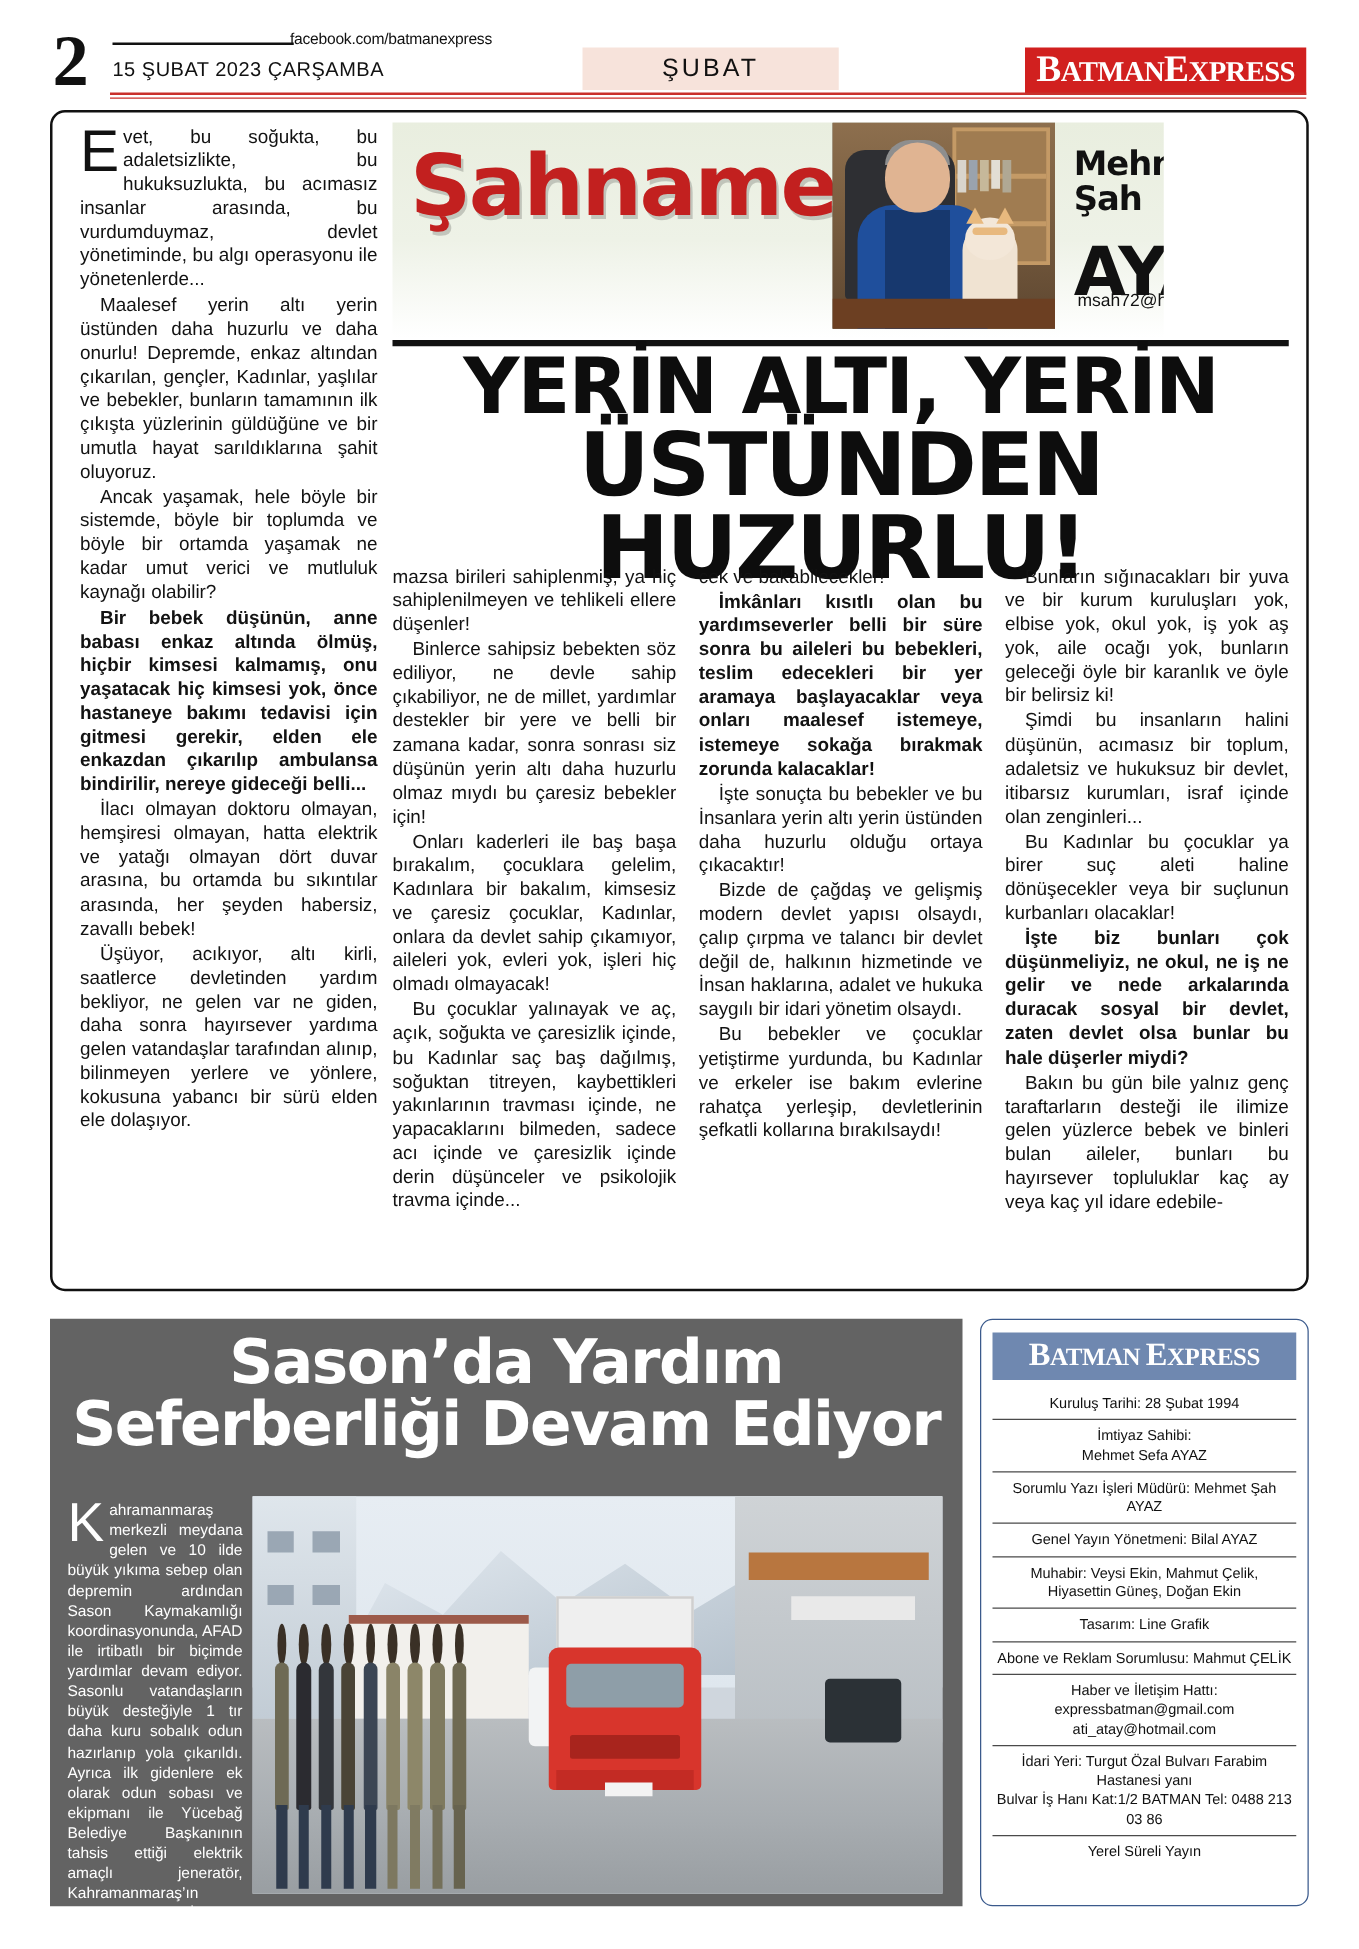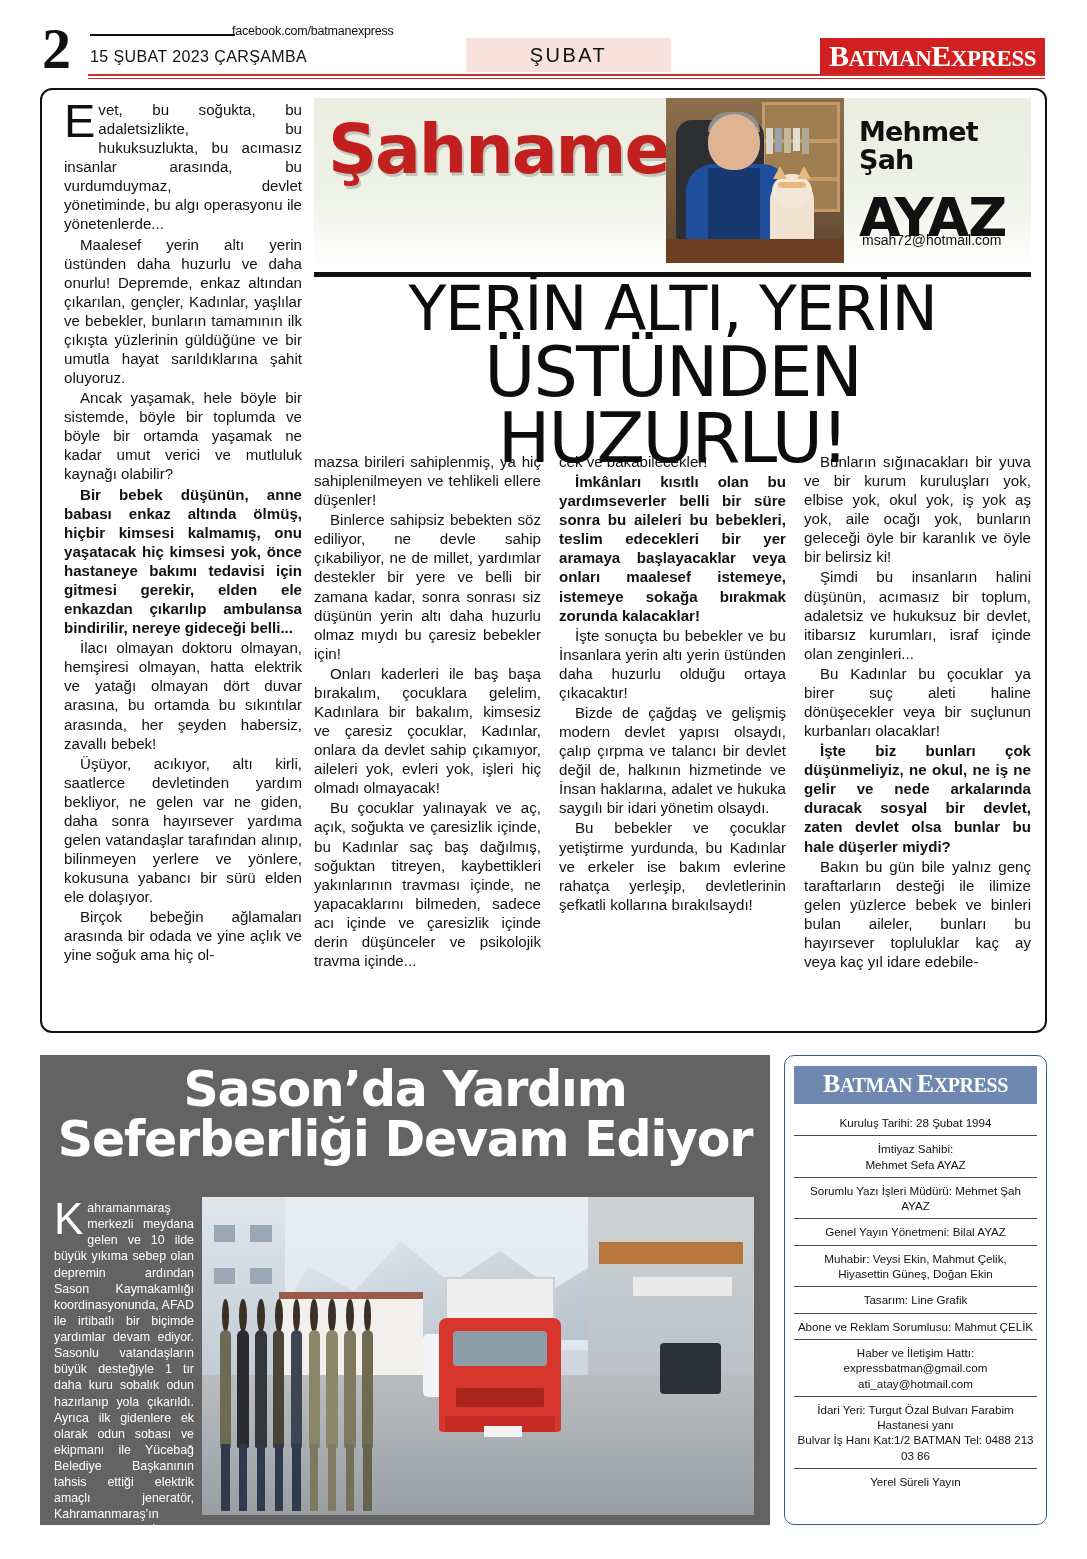--- a/index.html
+++ b/index.html
@@ -64,21 +64,21 @@
   }
 
   
   .col1 {
     position: absolute; left: 22px; top: 10px;
     width: 238px; height: 925px;
   }
   
   .banner {
     position: absolute; left: 272px; top: 8px;
-    width: 717px; height: 172px;
+    width: 617px; height: 172px;
     background: linear-gradient(180deg,#e9eedf 0%, #eef2e7 55%, #ffffff 100%);
     overflow: hidden;
   }
   .banner-title {
     position: absolute; left: 14px; top: 18px;
     font-family: "DejaVu Sans", sans-serif;
     font-weight: 700; font-size: 68px; color: #c2201f;
     letter-spacing: -2px; line-height: 1;
     text-shadow: 2px 3px 0 rgba(0,0,0,0.18);
   }
@@ -157,21 +157,21 @@
     position: absolute; left: 548px; top: 134px;
     font-size: 14px; color: #111;
   }
   .banner-underline {
     position: absolute; left: 272px; top: 182px; width: 717px;
     border-top: 5px solid #111;
   }
   .headline {
     position: absolute; left: 272px; top: 190px; width: 717px;
     font-family: "DejaVu Sans", sans-serif;
-    font-weight: 400; font-size: 62px; line-height: 0.95;
+    font-weight: 700; font-size: 62px; line-height: 0.95;
     letter-spacing: -1.5px; color: #0d0d0d; text-align: center;
   }
   .headline .l2 { display: block; font-size: 70px; letter-spacing: -2px; }
 
   
   .cols234 {
     position: absolute; left: 272px; top: 362px; width: 717px; height: 572px;
     display: flex; gap: 18px;
   }
   .colx { width: 227px; }
@@ -350,21 +350,20 @@
 
   <div class="top-box">
 
     <div class="col1 body-col">
       <p class="dropcap-para noind"><span class="dropcap">E</span><span>vet, bu soğukta, bu adaletsizlikte, bu hukuksuzlukta, bu acımasız insanlar arasında, bu vurdumduymaz, devlet yönetiminde, bu algı operasyonu ile yönetenlerde...</span></p>
       <p>Maalesef yerin altı yerin üstünden daha huzurlu ve daha onurlu! Depremde, enkaz altından çıkarılan, gençler, Kadınlar, yaşlılar ve bebekler, bunların tamamının ilk çıkışta yüzlerinin güldüğüne ve bir umutla hayat sarıldıklarına şahit oluyoruz.</p>
       <p>Ancak yaşamak, hele böyle bir sistemde, böyle bir toplumda ve böyle bir ortamda yaşamak ne kadar umut verici ve mutluluk kaynağı olabilir?</p>
       <p class="b">Bir bebek düşünün, anne babası enkaz altında ölmüş, hiçbir kimsesi kalmamış, onu yaşatacak hiç kimsesi yok, önce hastaneye bakımı tedavisi için gitmesi gerekir, elden ele enkazdan çıkarılıp ambulansa bindirilir, nereye gideceği belli...</p>
       <p>İlacı olmayan doktoru olmayan, hemşiresi olmayan, hatta elektrik ve yatağı olmayan dört duvar arasına, bu ortamda bu sıkıntılar arasında, her şeyden habersiz, zavallı bebek!</p>
       <p>Üşüyor, acıkıyor, altı kirli, saatlerce devletinden yardım bekliyor, ne gelen var ne giden, daha sonra hayırsever yardıma gelen vatandaşlar tarafından alınıp, bilinmeyen yerlere ve yönlere, kokusuna yabancı bir sürü elden ele dolaşıyor.</p>
-      <p>Birçok bebeğin ağlamaları arasında bir odada ve yine açlık ve yine soğuk ama hiç ol-</p>
     </div>
 
     <div class="banner">
       <div class="banner-title">Şahname</div>
 
       <div class="banner-photo">
         <div class="bp-wall"></div>
         <div class="bp-shelf">
           <div class="bp-shelf-line" style="top:34px"></div>
           <div class="bp-shelf-line" style="top:72px"></div>

